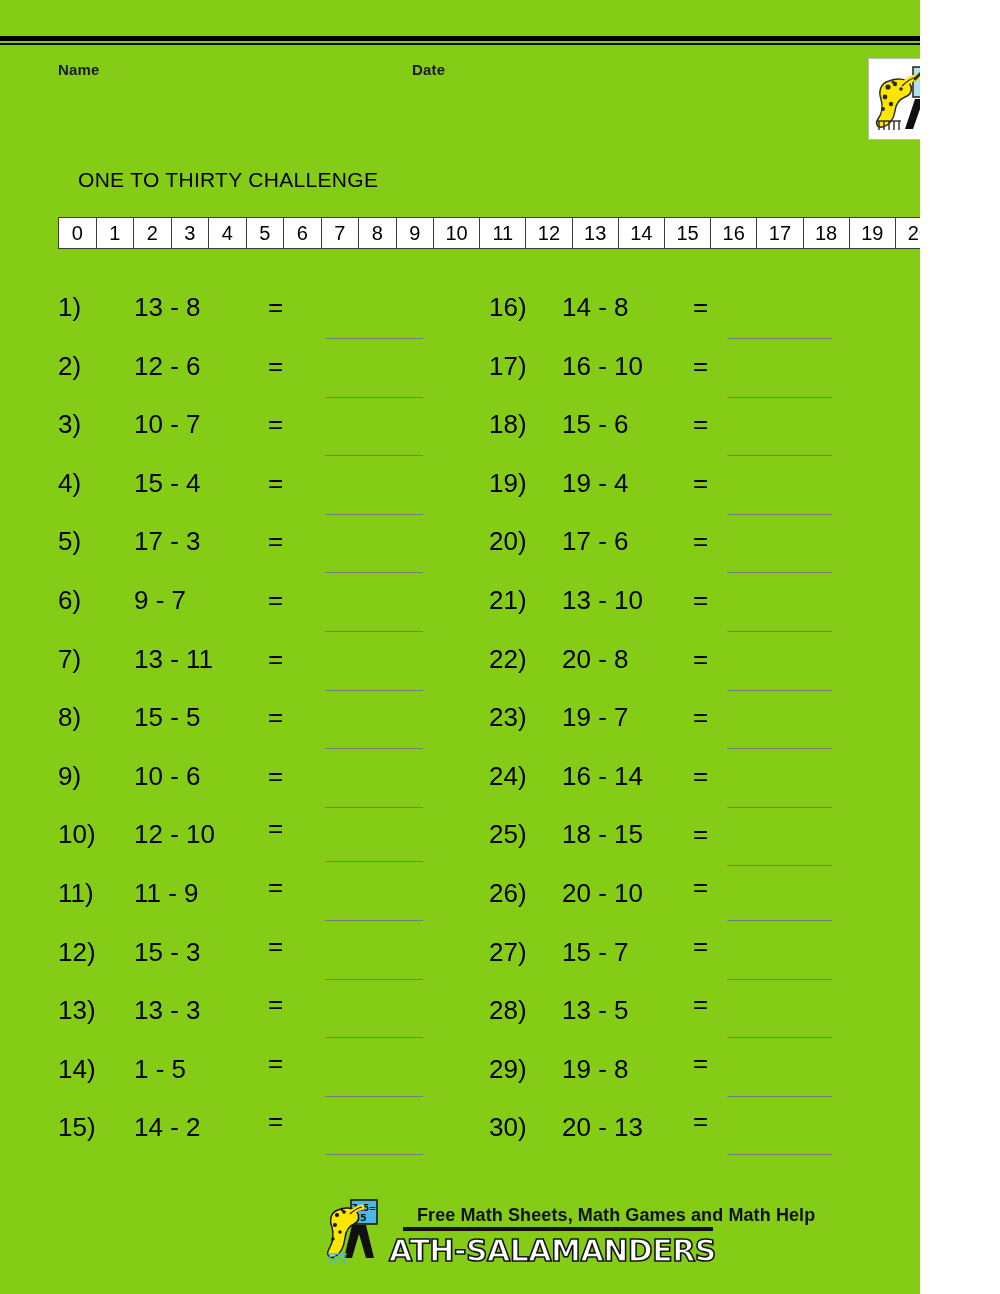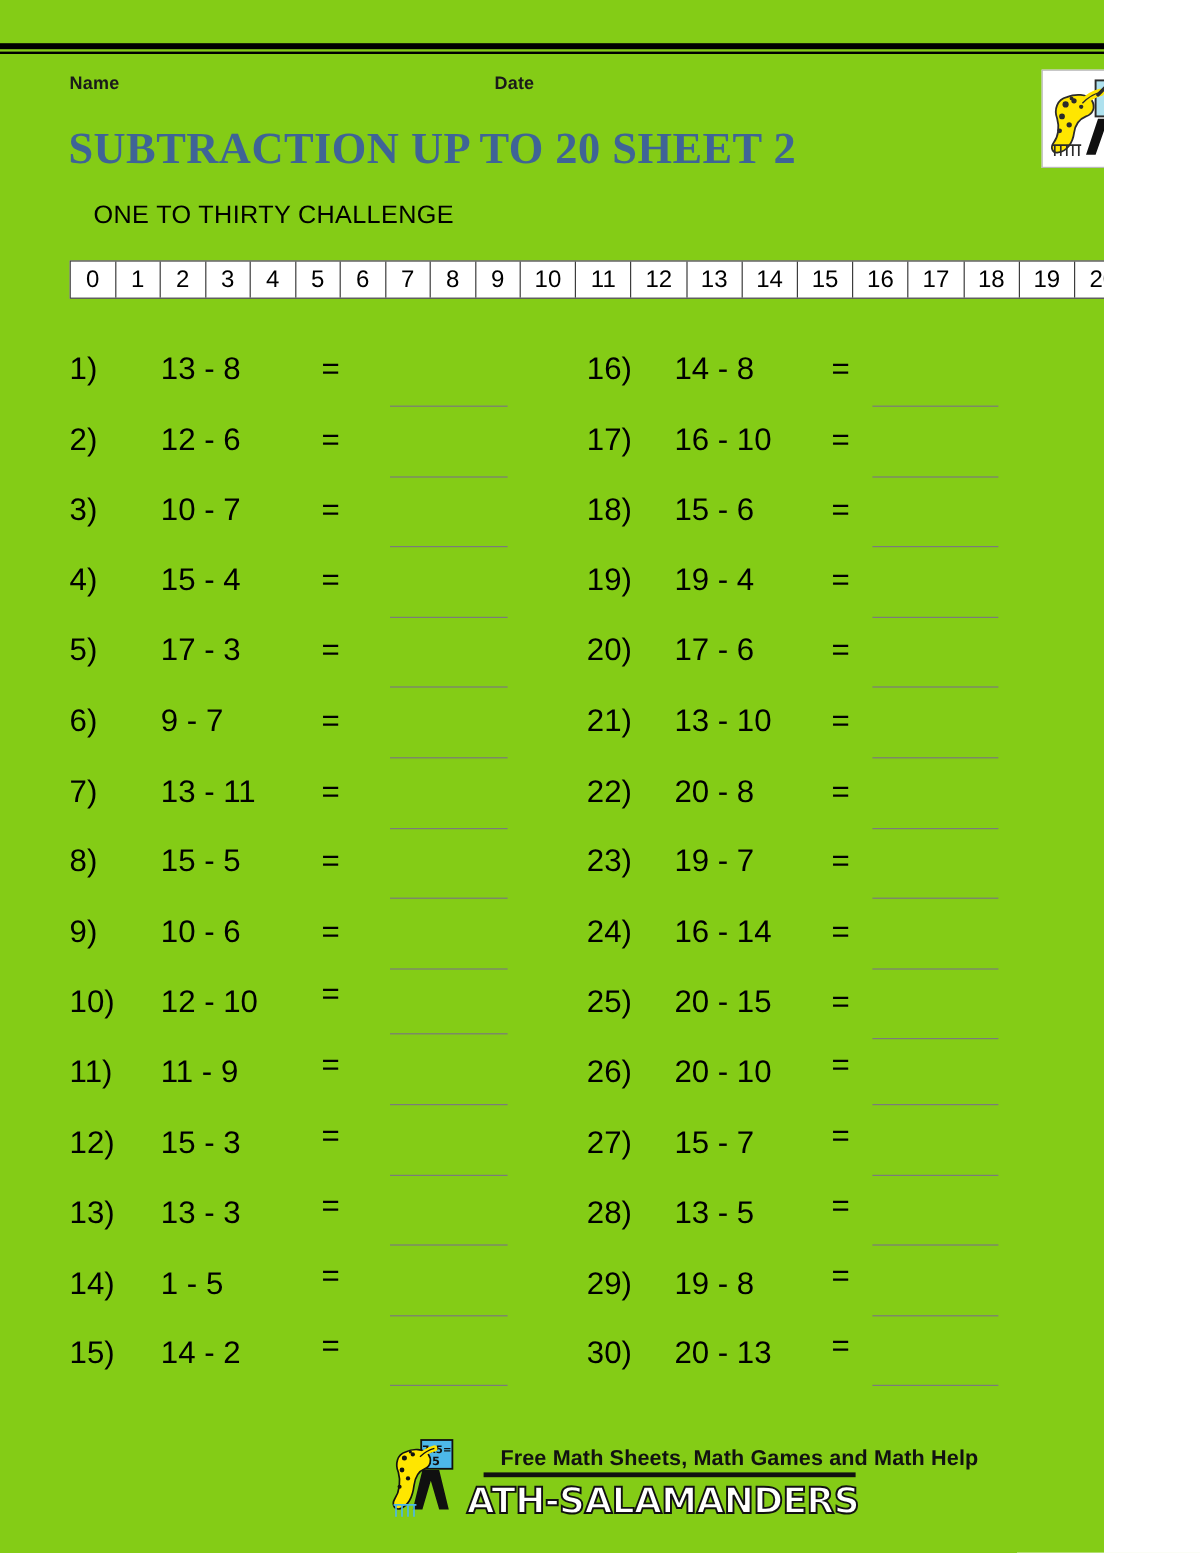--- a/index.html
+++ b/index.html
@@ -220,21 +220,20 @@
 <div id="page">
 
   <div class="top-rule" style="top:36px">
     <div class="bar-thick"></div>
     <div class="bar-thin"></div>
   </div>
 
   <div class="meta-label" id="name-label">Name</div>
   <div class="meta-label" id="date-label">Date</div>
 
-  <div id="page-title">SUBTRACTION UP TO 20 SHEET 2</div>
   <div id="page-subtitle">ONE TO THIRTY CHALLENGE</div>
 
   <div id="header-logo">
     <svg width="84" height="80" viewBox="0 0 84 80">
 
       <rect x="44" y="8" width="32" height="30" fill="#aee1ee" stroke="#2b2b2b" stroke-width="1.6"></rect>
       <text x="60" y="33" text-anchor="middle" font-family="'Liberation Serif', serif" font-size="25" font-weight="700" fill="#1b2f6b">2</text>
 
       <path d="M46 40 L36 70 L44 70 L52 47 L60 70 L68 70 L58 40 Z" fill="#101010"></path>
       <path d="M62 40 L56 56 L62 70 L70 70 L78 44 L72 40 Z" fill="#101010"></path>
@@ -434,21 +433,21 @@
         <div class="ansline"></div>
       </div>
       <div class="prob">
         <span class="idx">24)</span>
         <span class="expr">16 - 14</span>
         <span class="eq">=</span>
         <div class="ansline"></div>
       </div>
       <div class="prob">
         <span class="idx">25)</span>
-        <span class="expr">20 - 15</span>
+        <span class="expr">18 - 15</span>
         <span class="eq">=</span>
         <div class="ansline"></div>
       </div>
       <div class="prob eq-high">
         <span class="idx">26)</span>
         <span class="expr">20 - 10</span>
         <span class="eq">=</span>
         <div class="ansline"></div>
       </div>
       <div class="prob eq-high">

